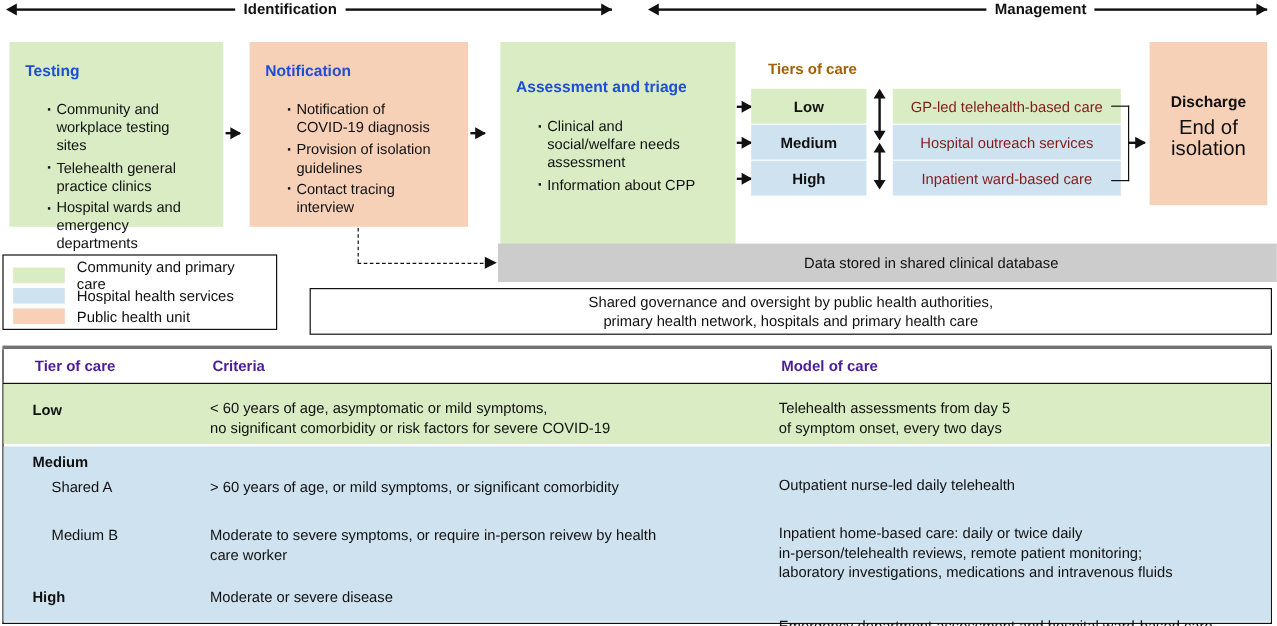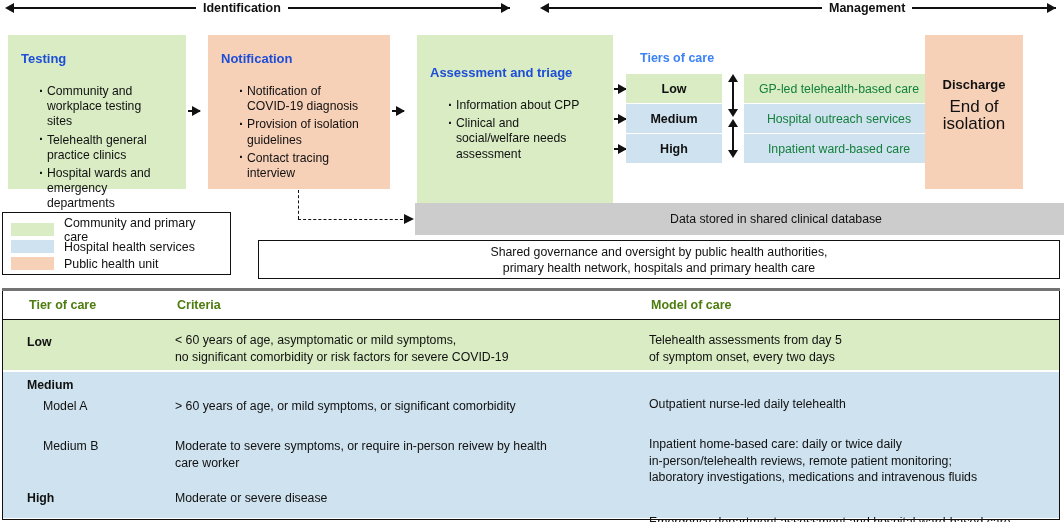--- a/index.html
+++ b/index.html
@@ -55,29 +55,29 @@
   
   .farrow{position:absolute;height:1.6px;background:#111;}
   .farrow:after{
     content:"";position:absolute;right:-1px;top:-4.2px;
     width:0;height:0;border-top:5px solid transparent;
     border-bottom:5px solid transparent;border-left:9px solid #111;
   }
 
   
   .tier-title{
-    position:absolute;font-size:12.5px;font-weight:bold;color:#3b82f6;
+    position:absolute;font-size:12.5px;font-weight:bold;color:#a16207;
   }
   .tier-chip{
     position:absolute;display:flex;align-items:center;justify-content:center;
     font-size:12.5px;font-weight:bold;color:#111;
   }
   .care-chip{
     position:absolute;display:flex;align-items:center;justify-content:center;
-    font-size:12.3px;color:#15803d;
+    font-size:12.3px;color:#7f1d1d;
   }
   
   .vdbl{position:absolute;width:1.6px;background:#111;}
   .vdbl:before{
     content:"";position:absolute;left:-4.2px;top:-7px;width:0;height:0;
     border-left:5px solid transparent;border-right:5px solid transparent;
     border-bottom:8px solid #111;
   }
   .vdbl:after{
     content:"";position:absolute;left:-4.2px;bottom:-7px;width:0;height:0;
@@ -137,21 +137,21 @@
   .tbl-headline{position:absolute;left:0;right:0;height:1.4px;background:#111;}
   .tbl-body{
     position:absolute;left:0;right:0;
     border:1.4px solid #111;border-top:none;box-sizing:border-box;
     background:#fff;
   }
   .trow{position:absolute;left:0;right:0;box-sizing:border-box;}
   .c-tier{position:absolute;font-size:12.3px;color:#111;line-height:16px;}
   .c-tier.b{font-weight:bold;}
   .c-txt{position:absolute;font-size:12.3px;color:#111;line-height:16.5px;}
-  .hdr-cell{position:absolute;font-size:12.5px;font-weight:bold;color:#4d7c0f;line-height:16px;}
+  .hdr-cell{position:absolute;font-size:12.5px;font-weight:bold;color:#4c1d95;line-height:16px;}
 </style>
 </head>
 <body>
 
 <div>
   <div class="arrowhead ah-left" style="left:5px;"></div>
   <div class="phase-line" style="left:13px;width:497px;"></div>
   <div class="arrowhead ah-right" style="left:501px;"></div>
   <div class="phase-label" style="left:196px;">Identification</div>
 </div>
@@ -186,22 +186,22 @@
     </ul>
   </div>
 </div>
 
 <div class="farrow" style="left:392px;top:110px;width:12px;"></div>
 
 <div class="box green" style="left:417px;top:35px;width:196px;height:183px;">
   <div style="padding:30px 12px 0 13px;">
     <div class="box-title">Assessment and triage</div>
     <ul class="bullets">
+      <li>Clinical and social/welfare needs assessment</li>
       <li>Information about CPP</li>
-      <li>Clinical and social/welfare needs assessment</li>
     </ul>
   </div>
 </div>
 
 <div class="tier-title" style="left:640px;top:51px;">Tiers of care</div>
 
 <div class="farrow" style="left:614px;top:88px;width:12px;"></div>
 <div class="farrow" style="left:614px;top:118px;width:12px;"></div>
 <div class="farrow" style="left:614px;top:148px;width:12px;"></div>
 
@@ -212,21 +212,21 @@
 <div class="vdbl" style="left:732px;top:81px;height:29px;"></div>
 <div class="vdbl" style="left:732px;top:126px;height:25px;"></div>
 
 <div class="care-chip green" style="left:744px;top:74px;width:190px;height:29px;">GP-led telehealth-based care</div>
 <div class="care-chip blue" style="left:744px;top:104px;width:190px;height:29px;">Hospital outreach services</div>
 <div class="care-chip blue" style="left:744px;top:134px;width:190px;height:29px;">Inpatient ward-based care</div>
 
 <div class="bracket" style="left:926px;top:88px;width:14px;height:61px;"></div>
 <div class="farrow" style="left:940px;top:118px;width:14px;"></div>
 
-<div class="box orange" style="left:925px;top:35px;width:98px;height:154px;">
+<div class="box orange" style="left:958px;top:35px;width:98px;height:136px;">
   <div class="discharge-text" style="top:41px;">
     <div class="dis-title">Discharge</div>
     <div class="dis-sub">End of isolation</div>
   </div>
 </div>
 
 <div class="dash-v" style="left:298px;top:190px;height:29px;"></div>
 <div class="dash-h" style="left:298px;top:219px;width:110px;"></div>
 <div class="dash-head" style="left:404px;top:214px;"></div>
 
@@ -277,21 +277,21 @@
         <div>Telehealth assessments from day 5</div>
         <div>of symptom onset, every two days</div>
       </div>
     </div>
 
     <div class="trow blue" style="top:52px;height:146px;"></div>
 
     <div class="c-tier b" style="left:24px;top:57px;">Medium</div>
 
     <div class="trow" style="top:76px;height:40px;background:transparent;">
-      <div class="c-tier" style="left:40px;top:2px;">Model A</div>
+      <div class="c-tier" style="left:40px;top:2px;">Shared A</div>
       <div class="c-txt" style="left:172px;top:2px;">
         <div>&gt; 60 years of age, or mild symptoms, or significant comorbidity</div>
       </div>
       <div class="c-txt" style="left:646px;top:0px;">
         <div>Outpatient nurse-led daily telehealth</div>
       </div>
     </div>
 
     <div class="trow" style="top:116px;height:50px;background:transparent;">
       <div class="c-tier" style="left:40px;top:2px;">Medium B</div>

